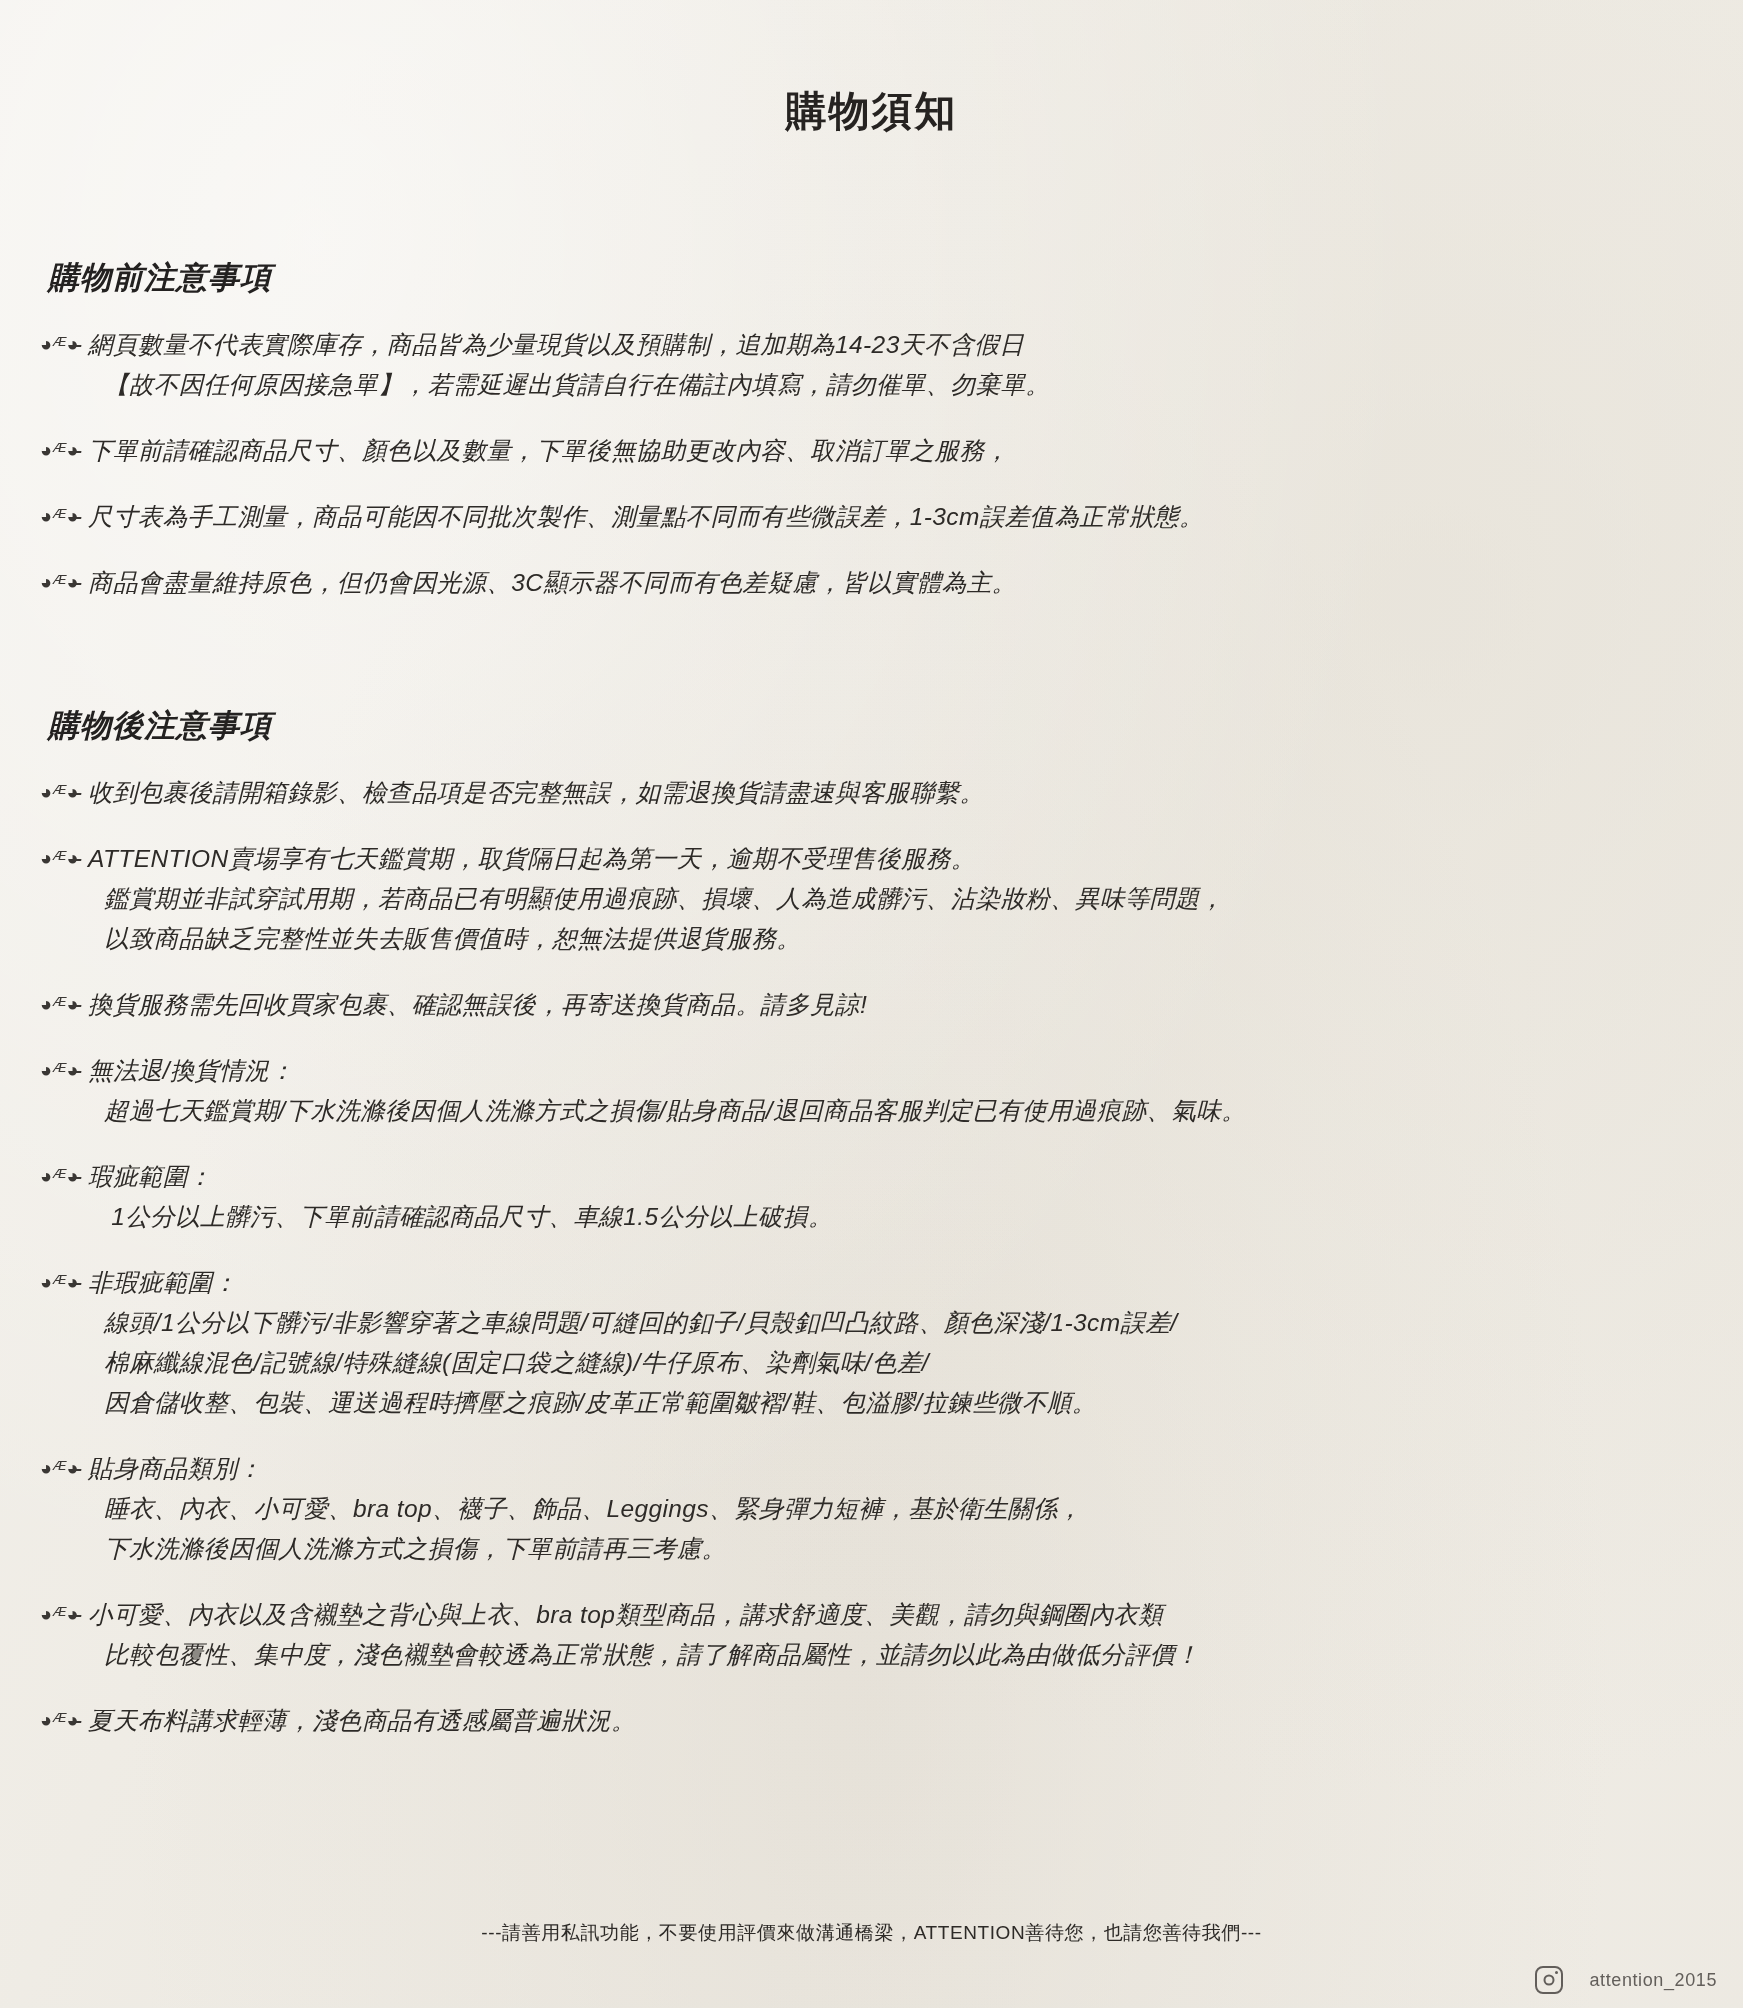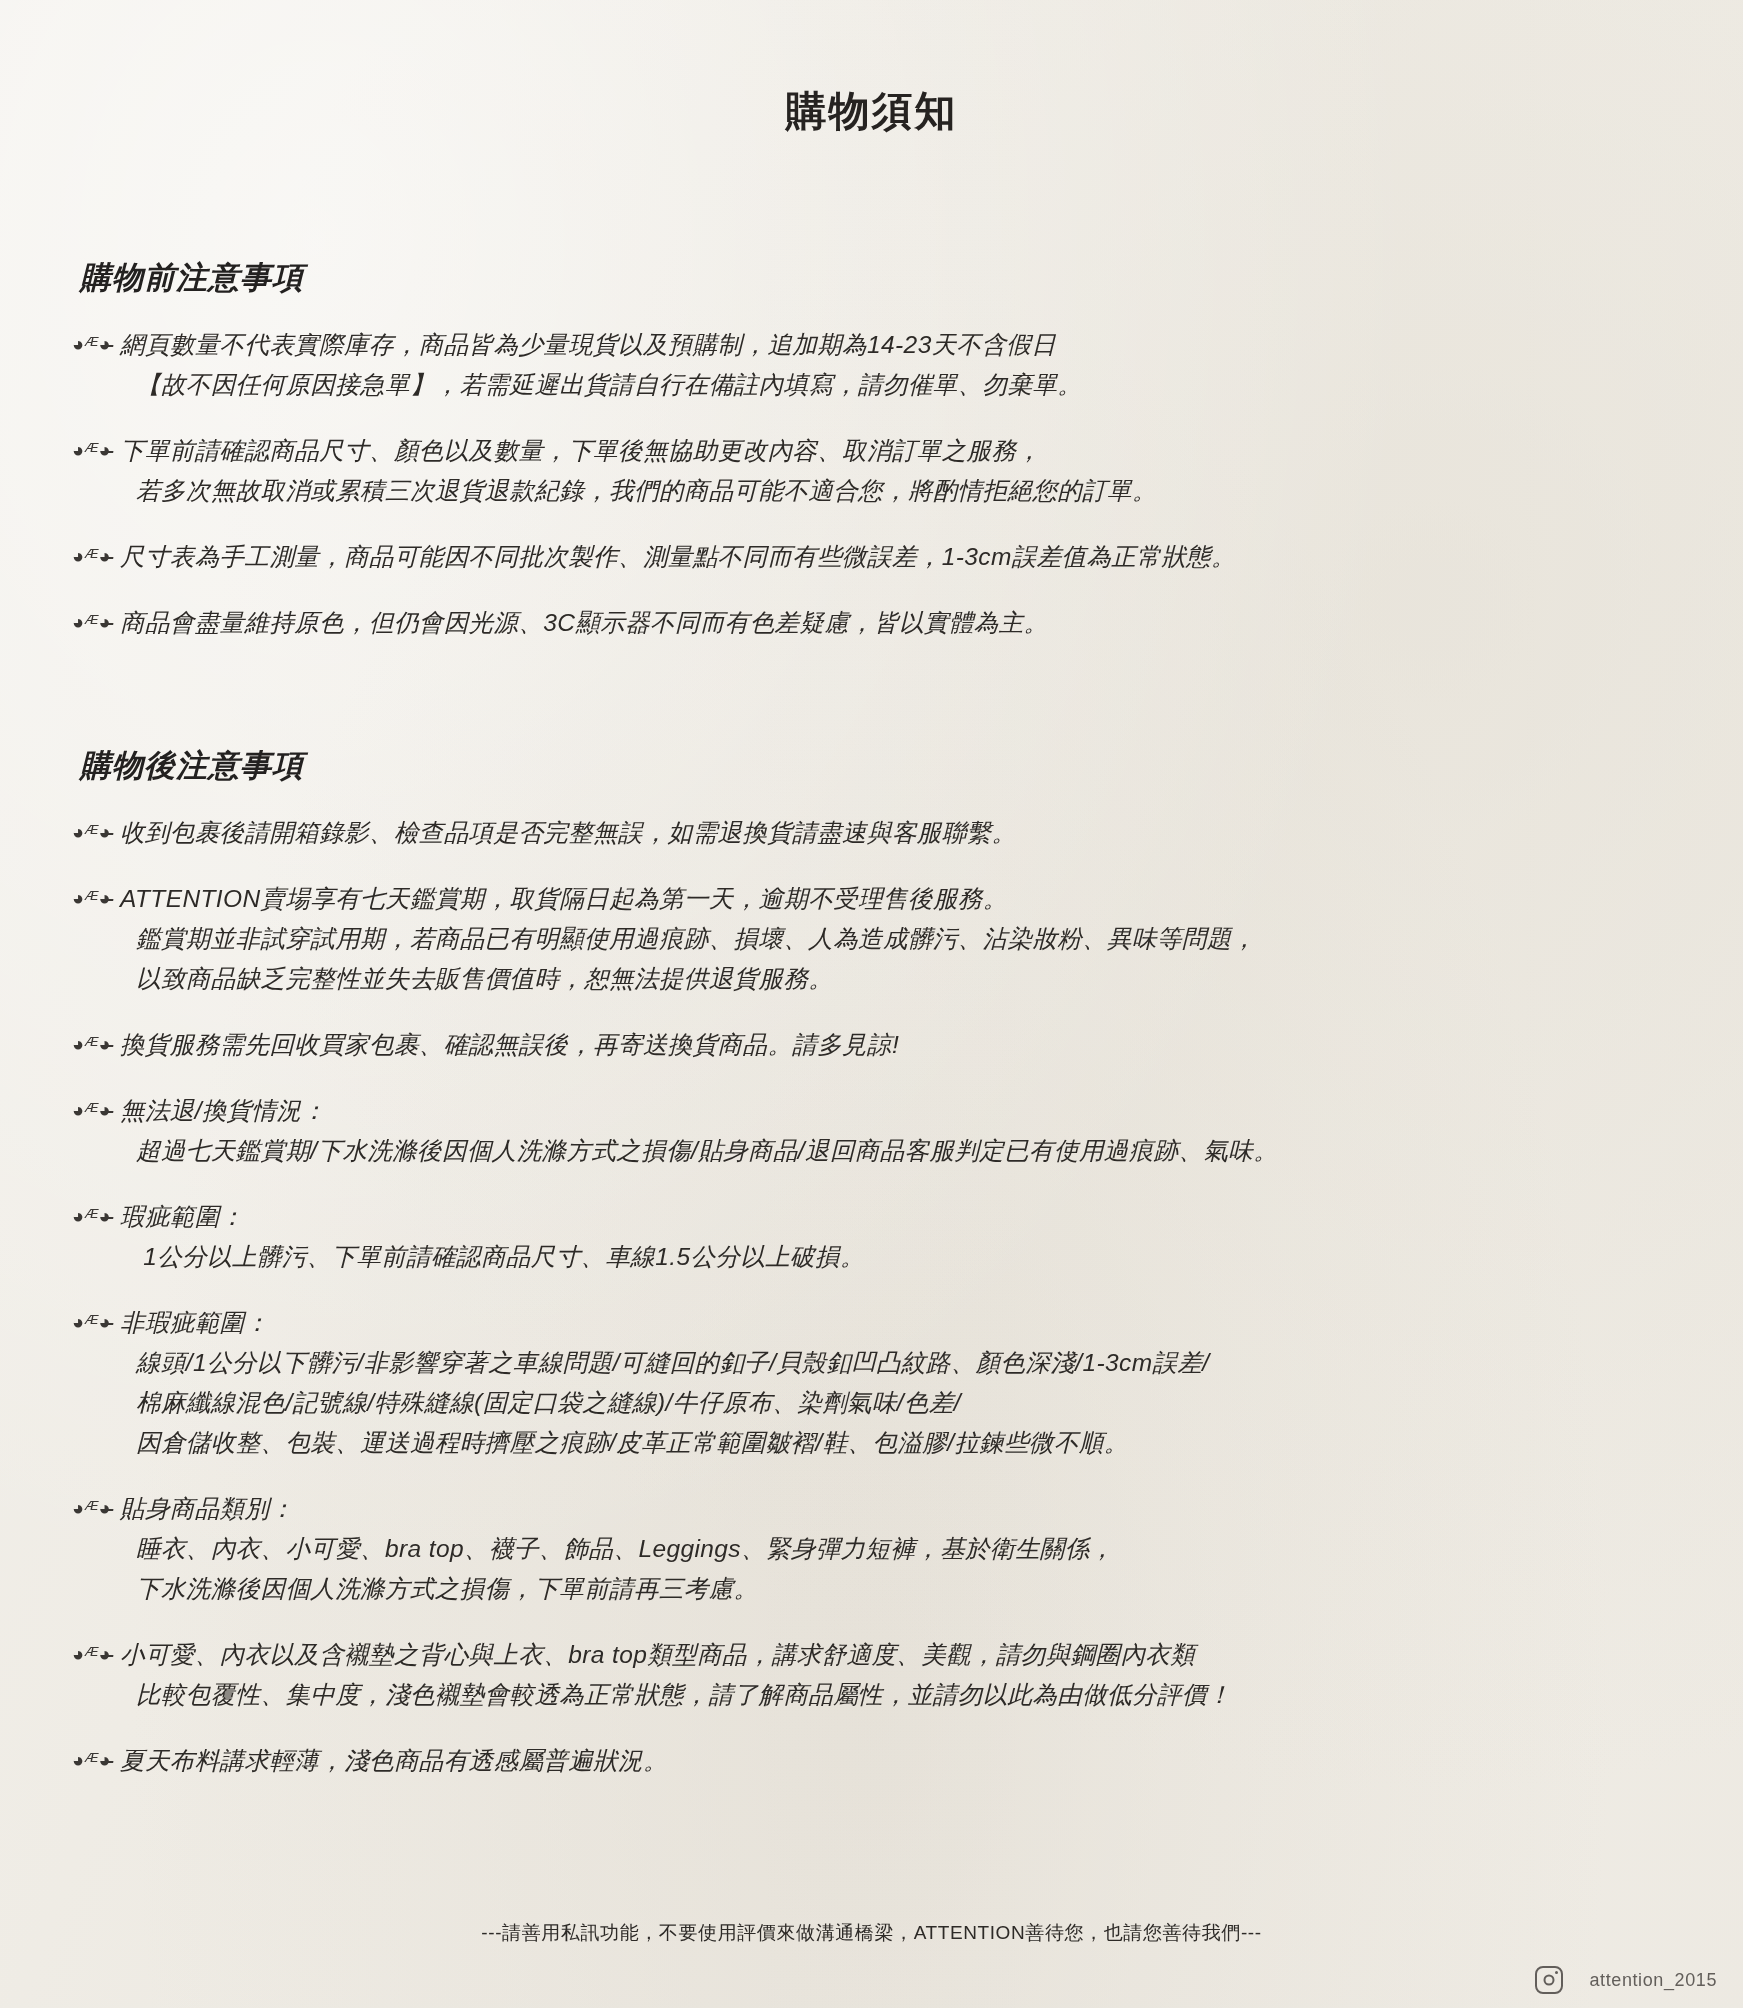--- a/index.html
+++ b/index.html
@@ -32,21 +32,21 @@
     inset: 0;
     pointer-events: none;
     opacity: 0.35;
     background-image:
       repeating-linear-gradient(0deg, rgba(0,0,0,0.012) 0px, rgba(0,0,0,0) 1px, rgba(0,0,0,0) 3px),
       repeating-linear-gradient(90deg, rgba(0,0,0,0.012) 0px, rgba(0,0,0,0) 1px, rgba(0,0,0,0) 3px);
   }
   .page {
     position: relative;
     z-index: 2;
-    padding: 0 72px;
+    padding: 0 40px;
     box-sizing: border-box;
   }
   .doc-title {
     text-align: center;
     font-size: 41px;
     font-weight: bold;
     letter-spacing: 2px;
     margin: 0;
     padding-top: 84px;
     color: #262321;
@@ -184,21 +184,20 @@
           <div class="line">網頁數量不代表實際庫存，商品皆為少量現貨以及預購制，追加期為14-23天不含假日</div>
           <div class="line indent">【故不因任何原因接急單】，若需延遲出貨請自行在備註內填寫，請勿催單、勿棄單。</div>
         </div>
       </li>
 
       <li class="bullet-item">
         <span class="bullet-icon">◕ᴭ◕</span>
         <span class="bullet-dash">-</span>
         <div class="bullet-body">
           <div class="line">下單前請確認商品尺寸、顏色以及數量，下單後無協助更改內容、取消訂單之服務，</div>
-          <div class="line indent">若多次無故取消或累積三次退貨退款紀錄，我們的商品可能不適合您，將酌情拒絕您的訂單。</div>
         </div>
       </li>
 
       <li class="bullet-item">
         <span class="bullet-icon">◕ᴭ◕</span>
         <span class="bullet-dash">-</span>
         <div class="bullet-body">
           <div class="line">尺寸表為手工測量，商品可能因不同批次製作、測量點不同而有些微誤差，1-3cm誤差值為正常狀態。</div>
         </div>
       </li>

